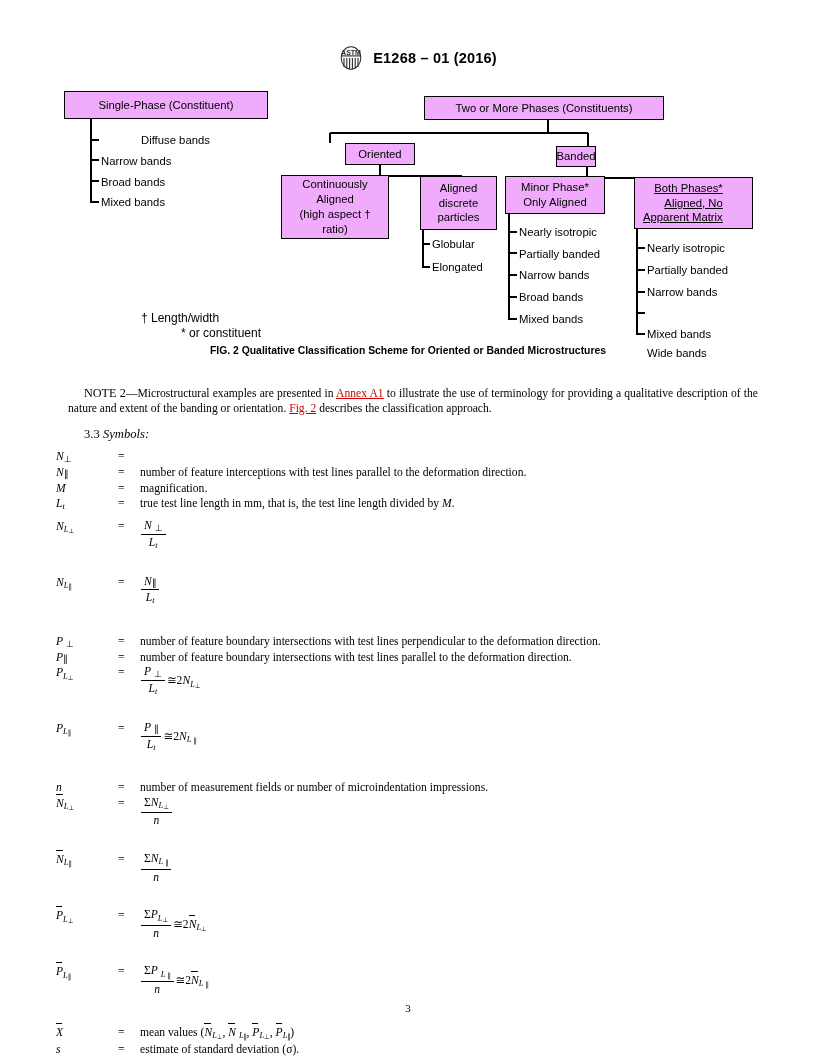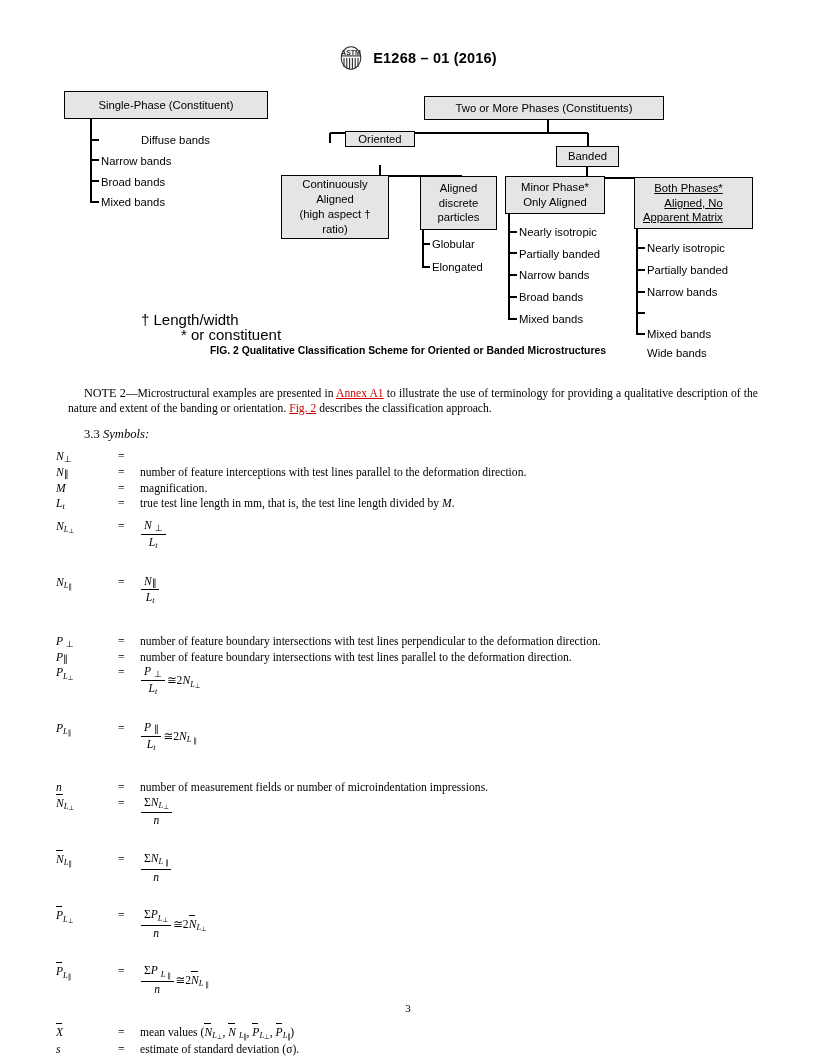--- a/index.html
+++ b/index.html
@@ -23,42 +23,42 @@
     font-weight: bold; font-size: 14.5px; letter-spacing: .2px;
   }
 
   
   .figure { position: absolute; left:0; top:0; width:816px; height:370px; }
   .fig-svg { position:absolute; left:0; top:0; }
 
   .node {
     position: absolute;
     border: 1.6px solid #000;
-    background: #e5e5e5;
+    background: #f0abfc;
     font-family: "Liberation Sans", sans-serif;
     font-size: 11.3px;
     line-height: 1.32;
     display: flex; align-items: center; justify-content: center;
     text-align: center;
     box-sizing: border-box;
     padding: 2px 4px;
     z-index: 2;
   }
   .leaf {
     position: absolute;
     font-family: "Liberation Sans", sans-serif;
     font-size: 11.3px;
     line-height: 1;
     white-space: nowrap;
     z-index: 2;
   }
   .footnote-line {
     position: absolute;
     font-family: "Liberation Sans", sans-serif;
-    font-size: 15px;
+    font-size: 12px;
     white-space: nowrap;
     z-index: 3;
   }
   .fig-caption {
     position: absolute; left:0; width: 816px; text-align:center;
     font-family: "Liberation Sans", sans-serif;
     font-weight: bold; font-size: 10.4px;
   }
 
   
@@ -193,25 +193,25 @@
   </svg>
 
   <div class="node" style="left:64px; top:91px; width:204px; height:28px;">
     <span>Single-Phase (Constituent)</span>
   </div>
 
   <div class="node" style="left:424px; top:96px; width:240px; height:24px;">
     <span>Two or More Phases (Constituents)</span>
   </div>
 
-  <div class="node" style="left:345px; top:131px; width:70px; height:16px;text-align:right;">
+  <div class="node" style="left:345px; top:143px; width:70px; height:22px;text-align:right;">
     <span>Oriented</span>
   </div>
 
-  <div class="node" style="left:556px; top:146px; width:63px; height:21px;">
+  <div class="node" style="left:556px; top:146px; width:40px; height:21px;">
     <span>Banded</span>
   </div>
 
   <div class="node" style="left:281px; top:175px; width:108px; height:64px; white-space:pre-line;">
     <span>Continuously
 Aligned
 (high aspect †
 ratio)</span>
   </div>
 

